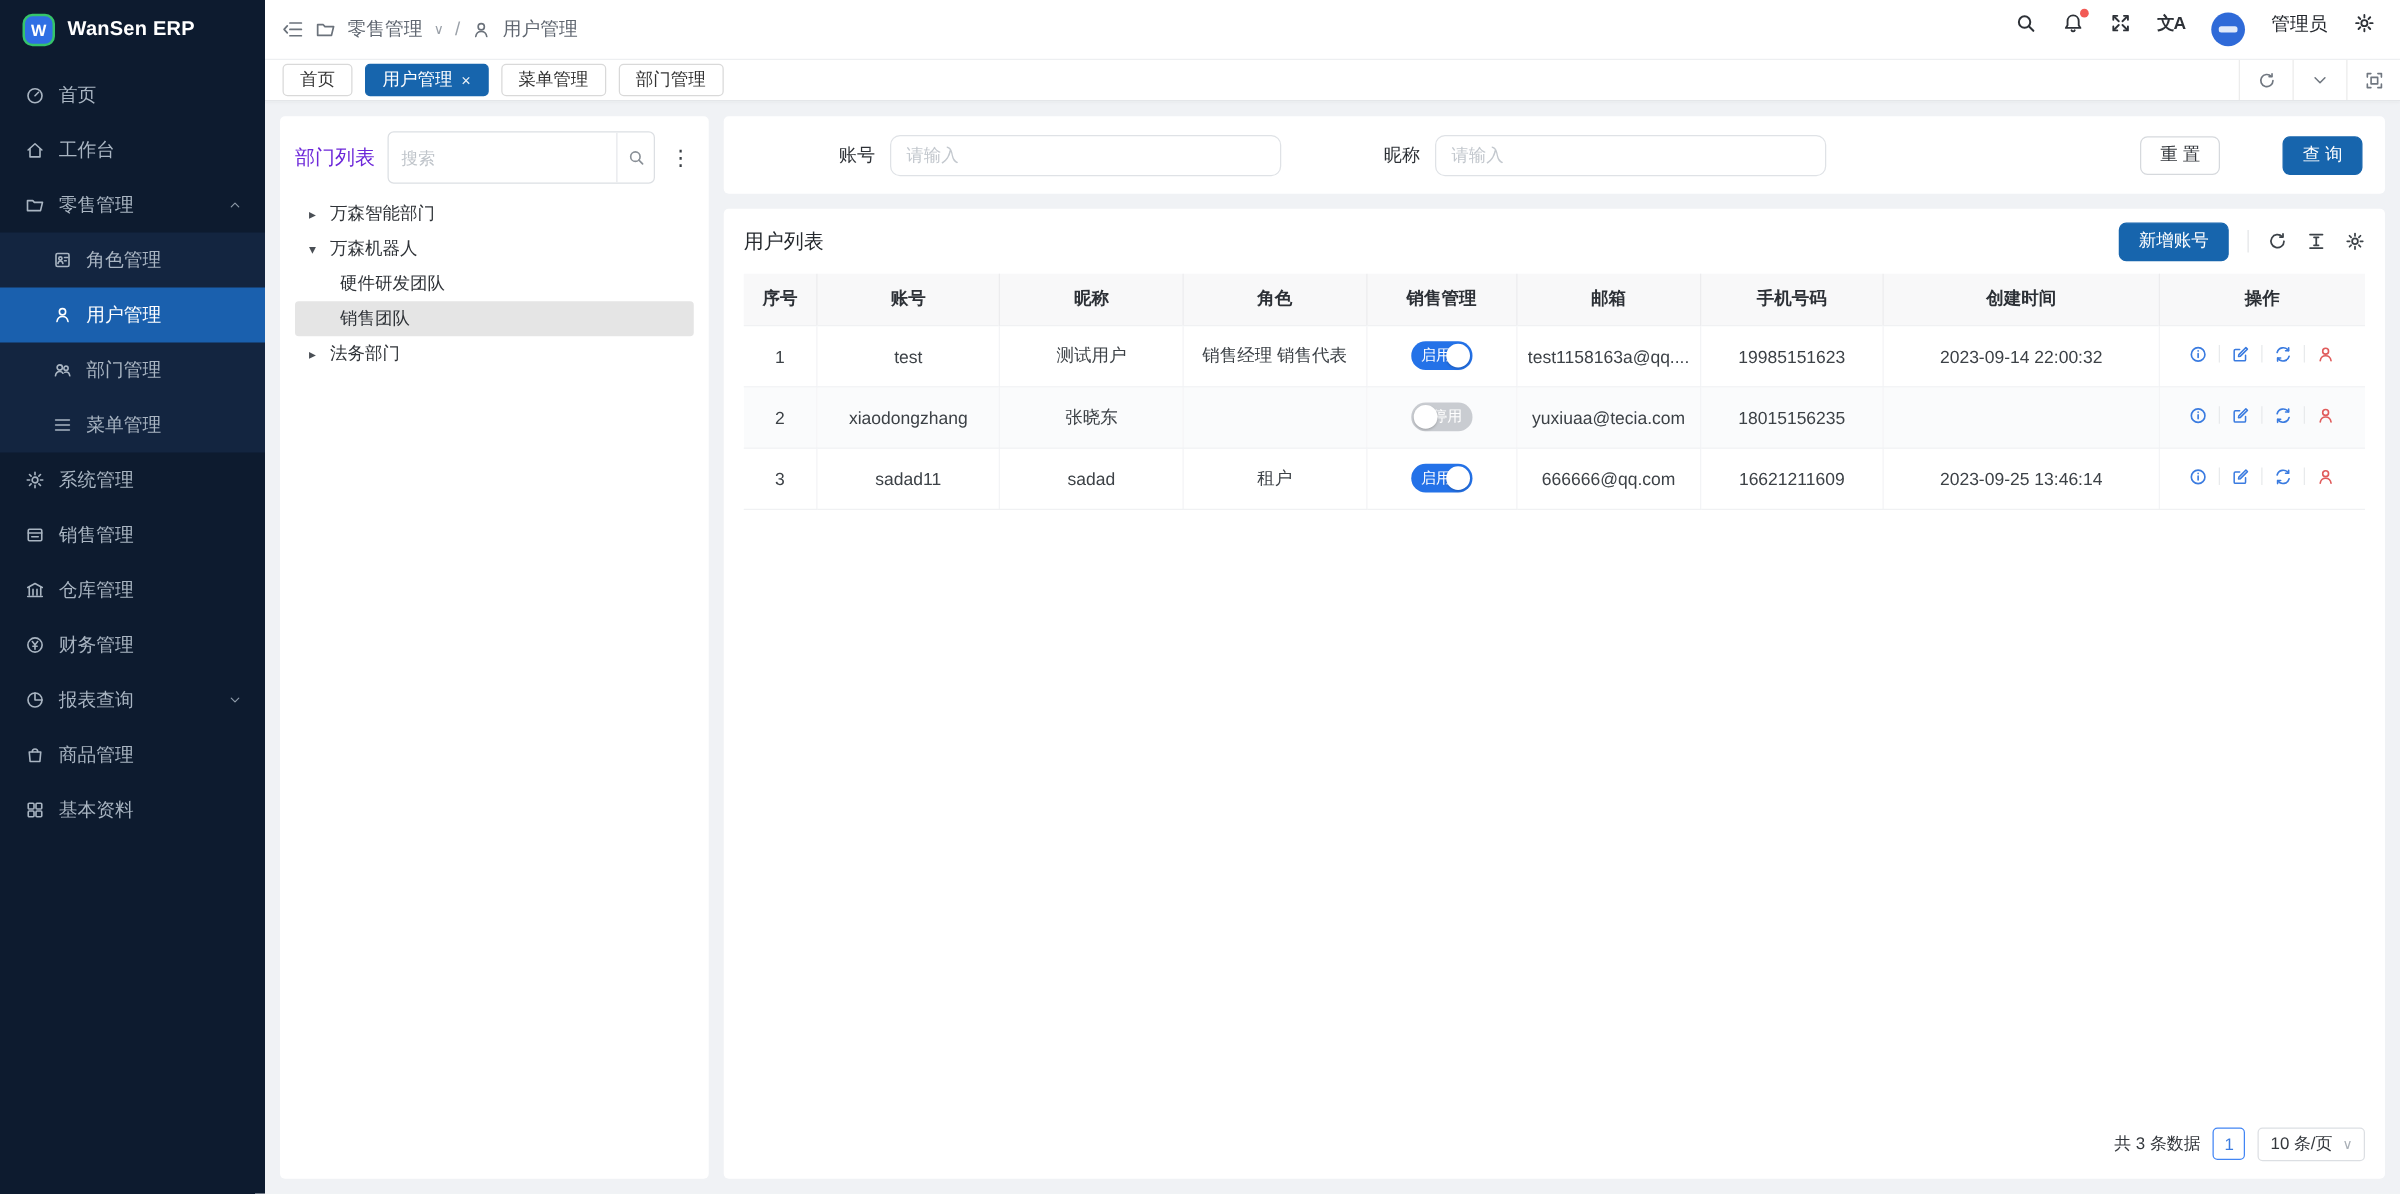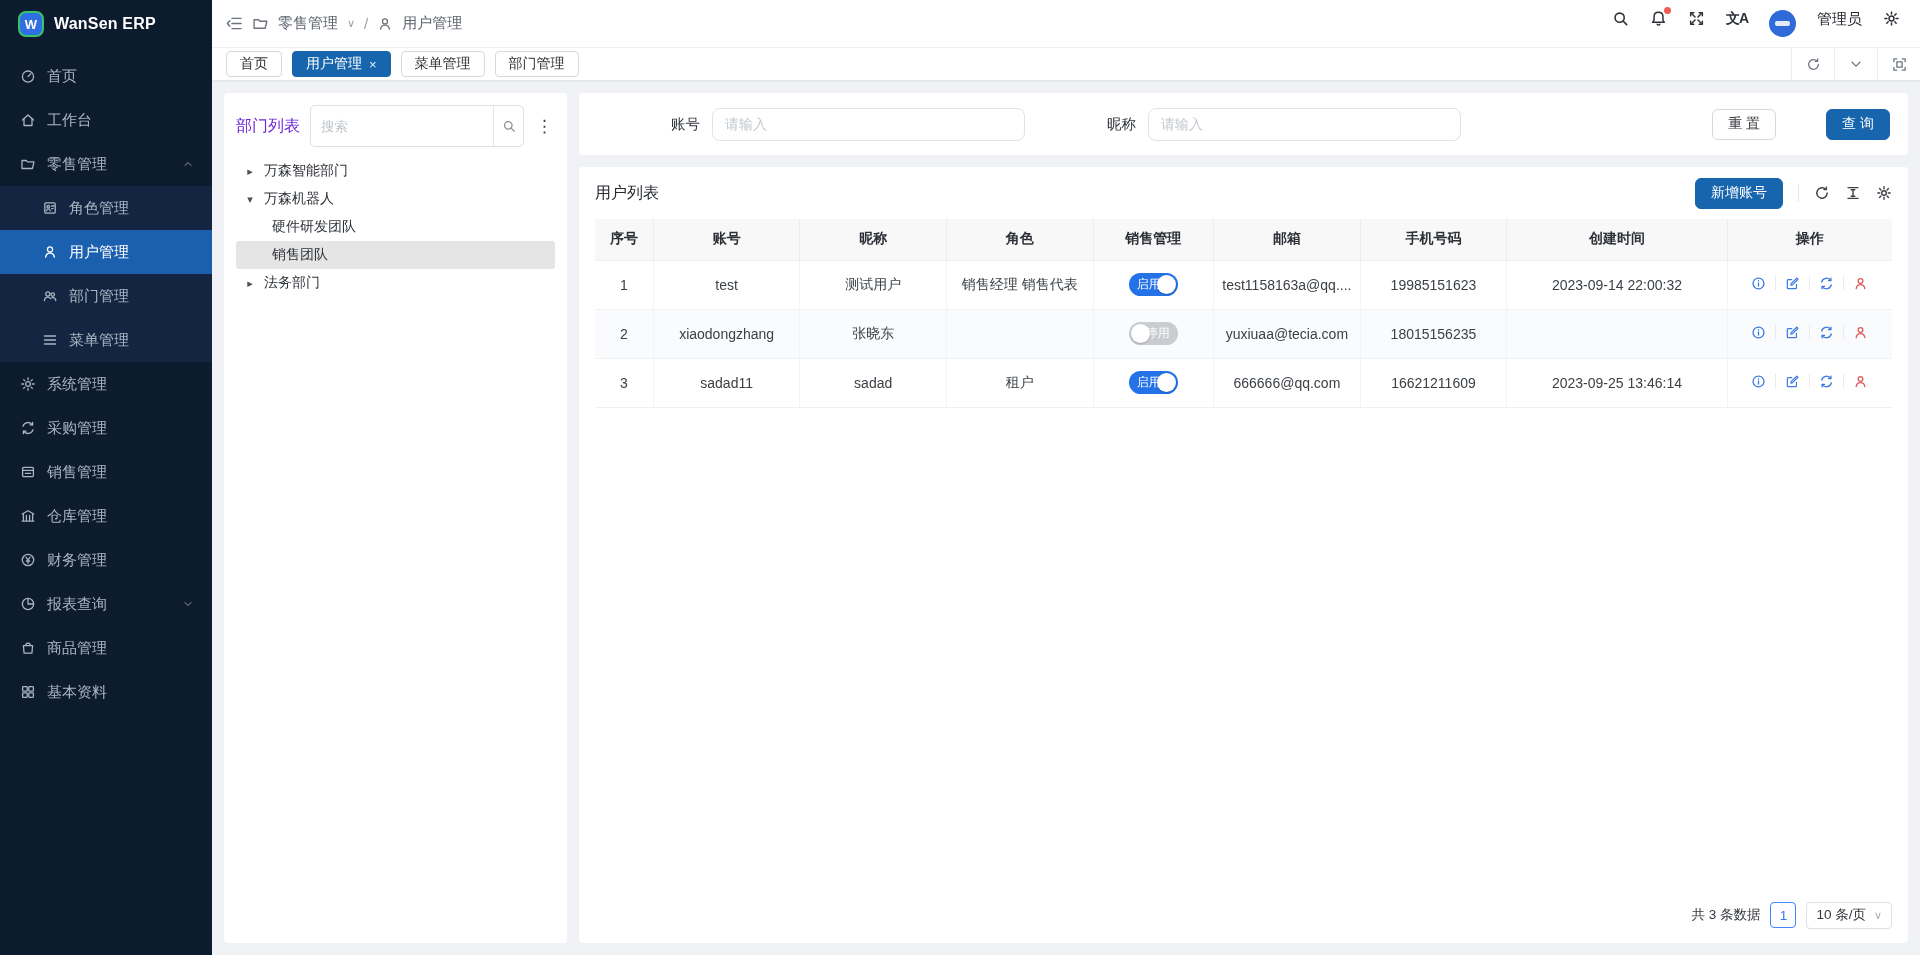--- a/index.html
+++ b/index.html
@@ -201,31 +201,20 @@
       <div class="mi">
         <span class="icon">
             <svg width="16" height="16" viewBox="0 0 16 16">
               <circle cx="8" cy="8" r="2.3"></circle>
               <path d="M8 1.8v1.9M8 12.3v1.9M1.8 8h1.9M12.3 8h1.9M3.6 3.6l1.3 1.3M11.1 11.1l1.3 1.3M12.4 3.6l-1.3 1.3M4.9 11.1l-1.3 1.3"></path>
             </svg>
           </span>
         <span class="lbl">系统管理</span>
       </div>
 
-      <div class="mi">
-        <span class="icon">
-            <svg width="16" height="16" viewBox="0 0 16 16">
-              <path d="M3 6.2a5.3 5.3 0 0 1 9.4-1.4"></path>
-              <path d="M12.6 2.3v2.6H10"></path>
-              <path d="M13 9.8a5.3 5.3 0 0 1-9.4 1.4"></path>
-              <path d="M3.4 13.7v-2.6H6"></path>
-            </svg>
-          </span>
-        <span class="lbl">采购管理</span>
-      </div>
 
       <div class="mi">
         <span class="icon">
             <svg width="16" height="16" viewBox="0 0 16 16">
               <rect x="2.6" y="3.4" width="10.8" height="9.2" rx="1"></rect>
               <path d="M2.6 6.4h10.8M5.4 9.4h5.2"></path>
             </svg>
           </span>
         <span class="lbl">销售管理</span>
       </div>

